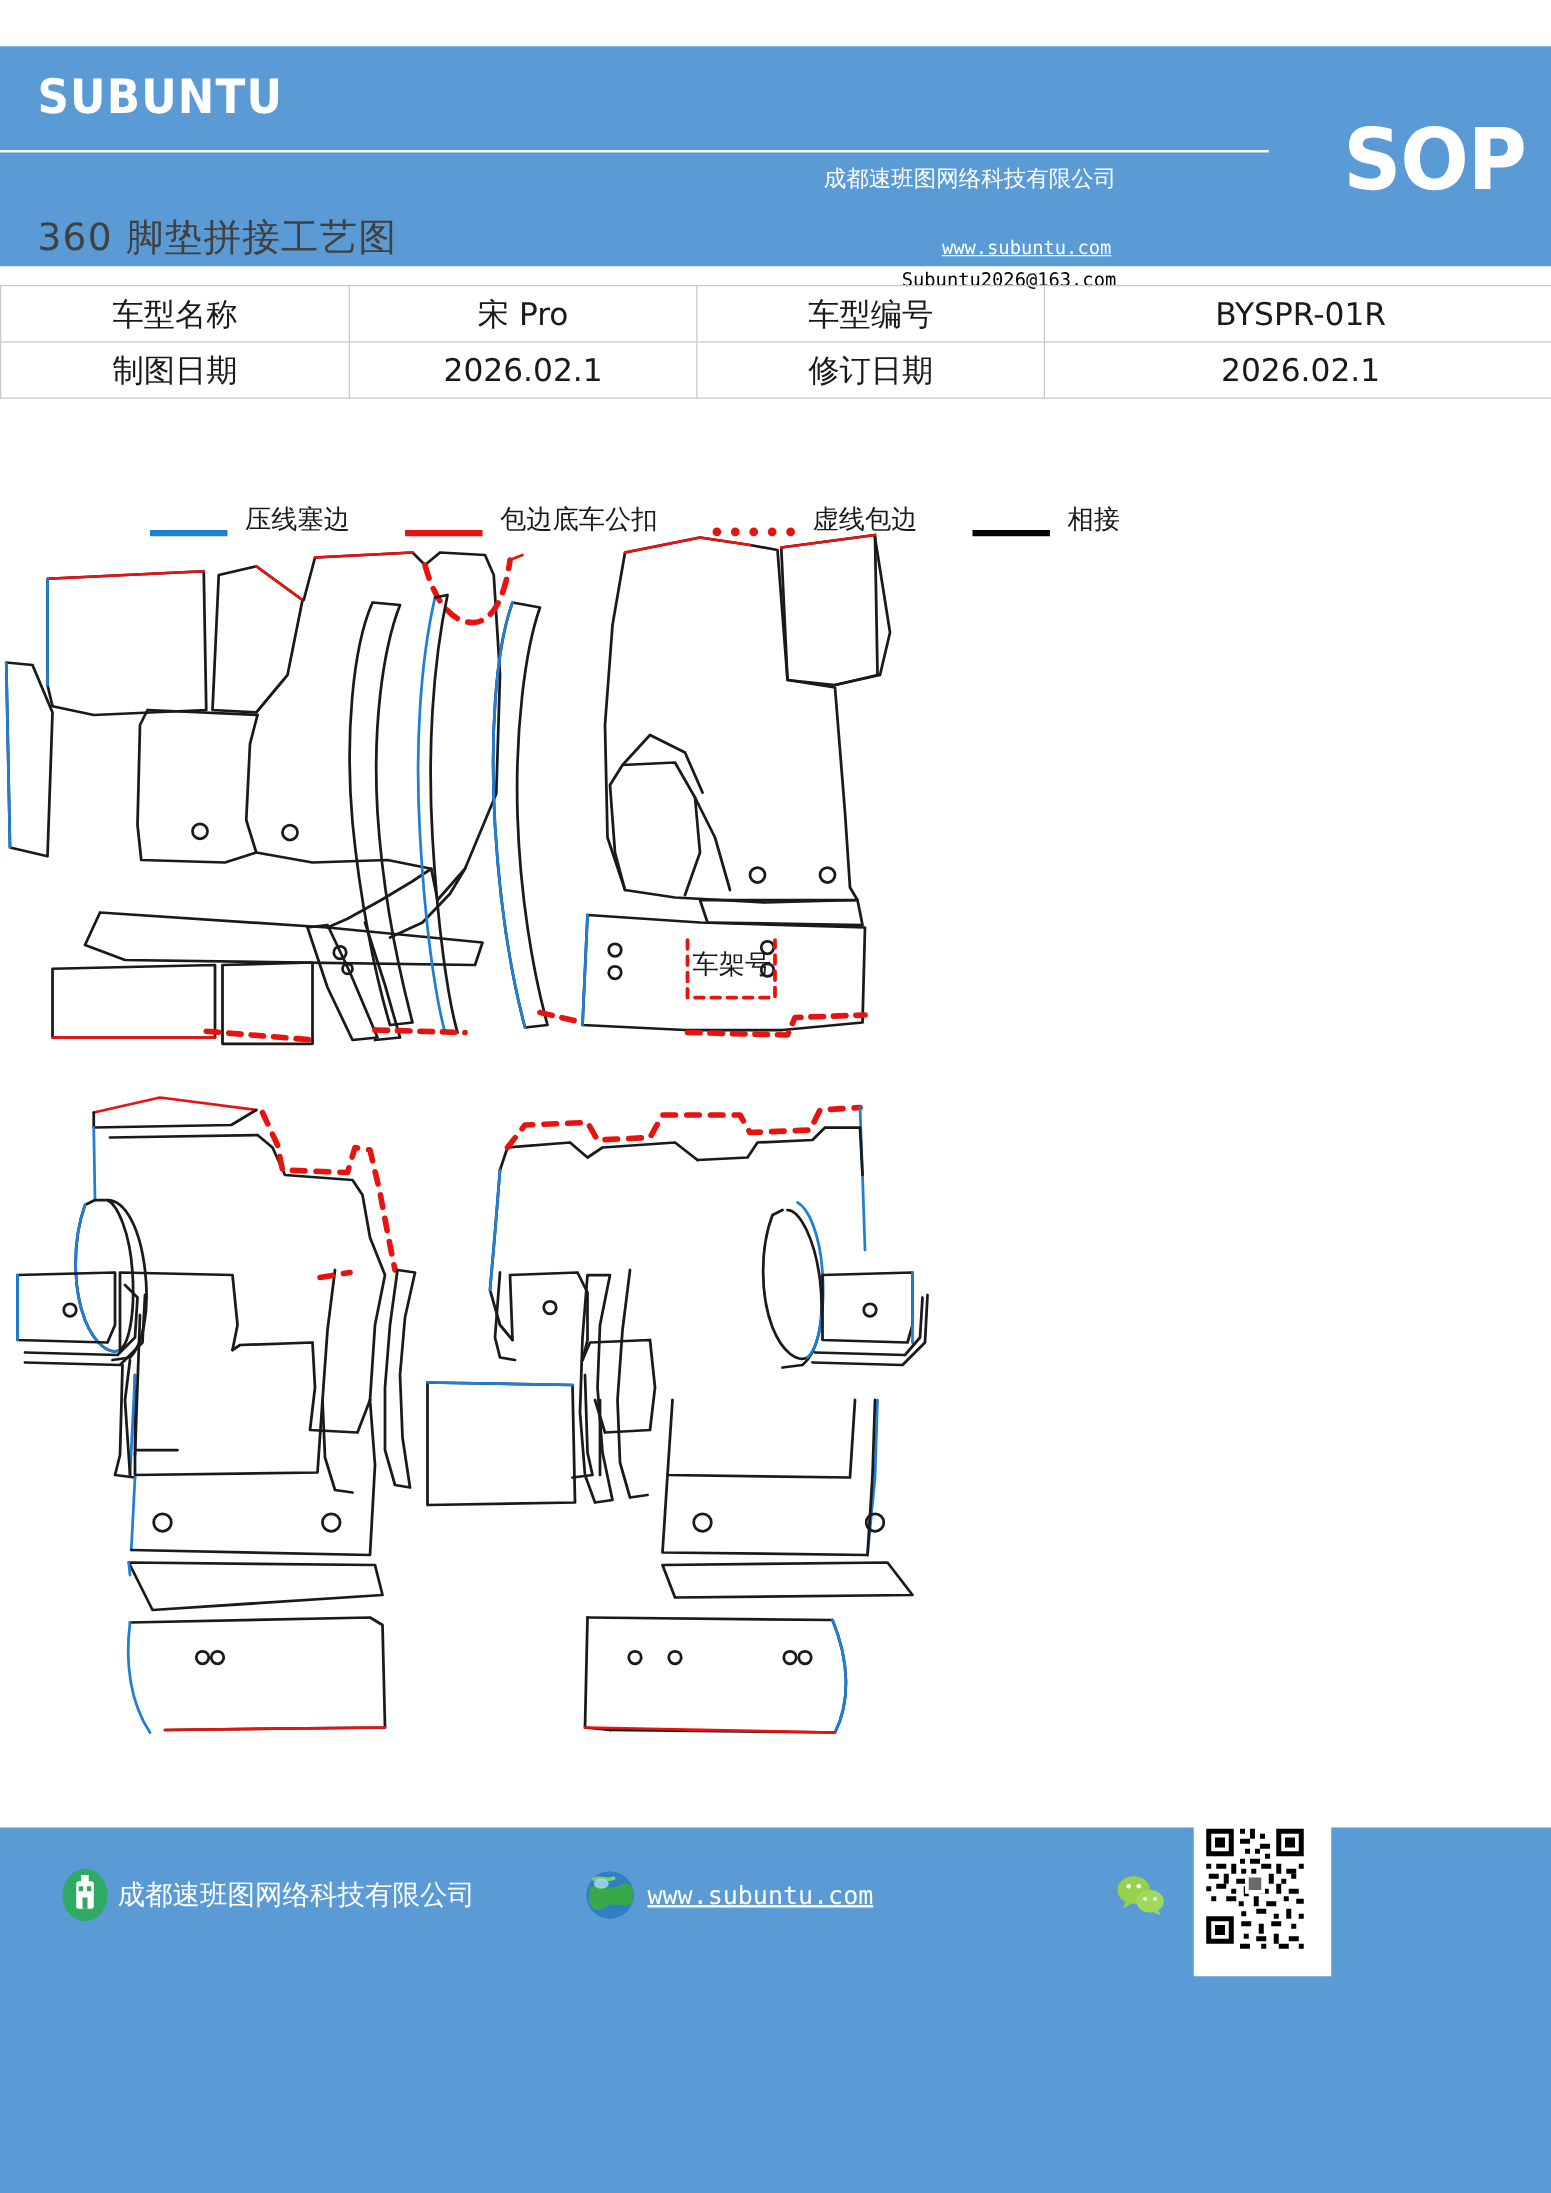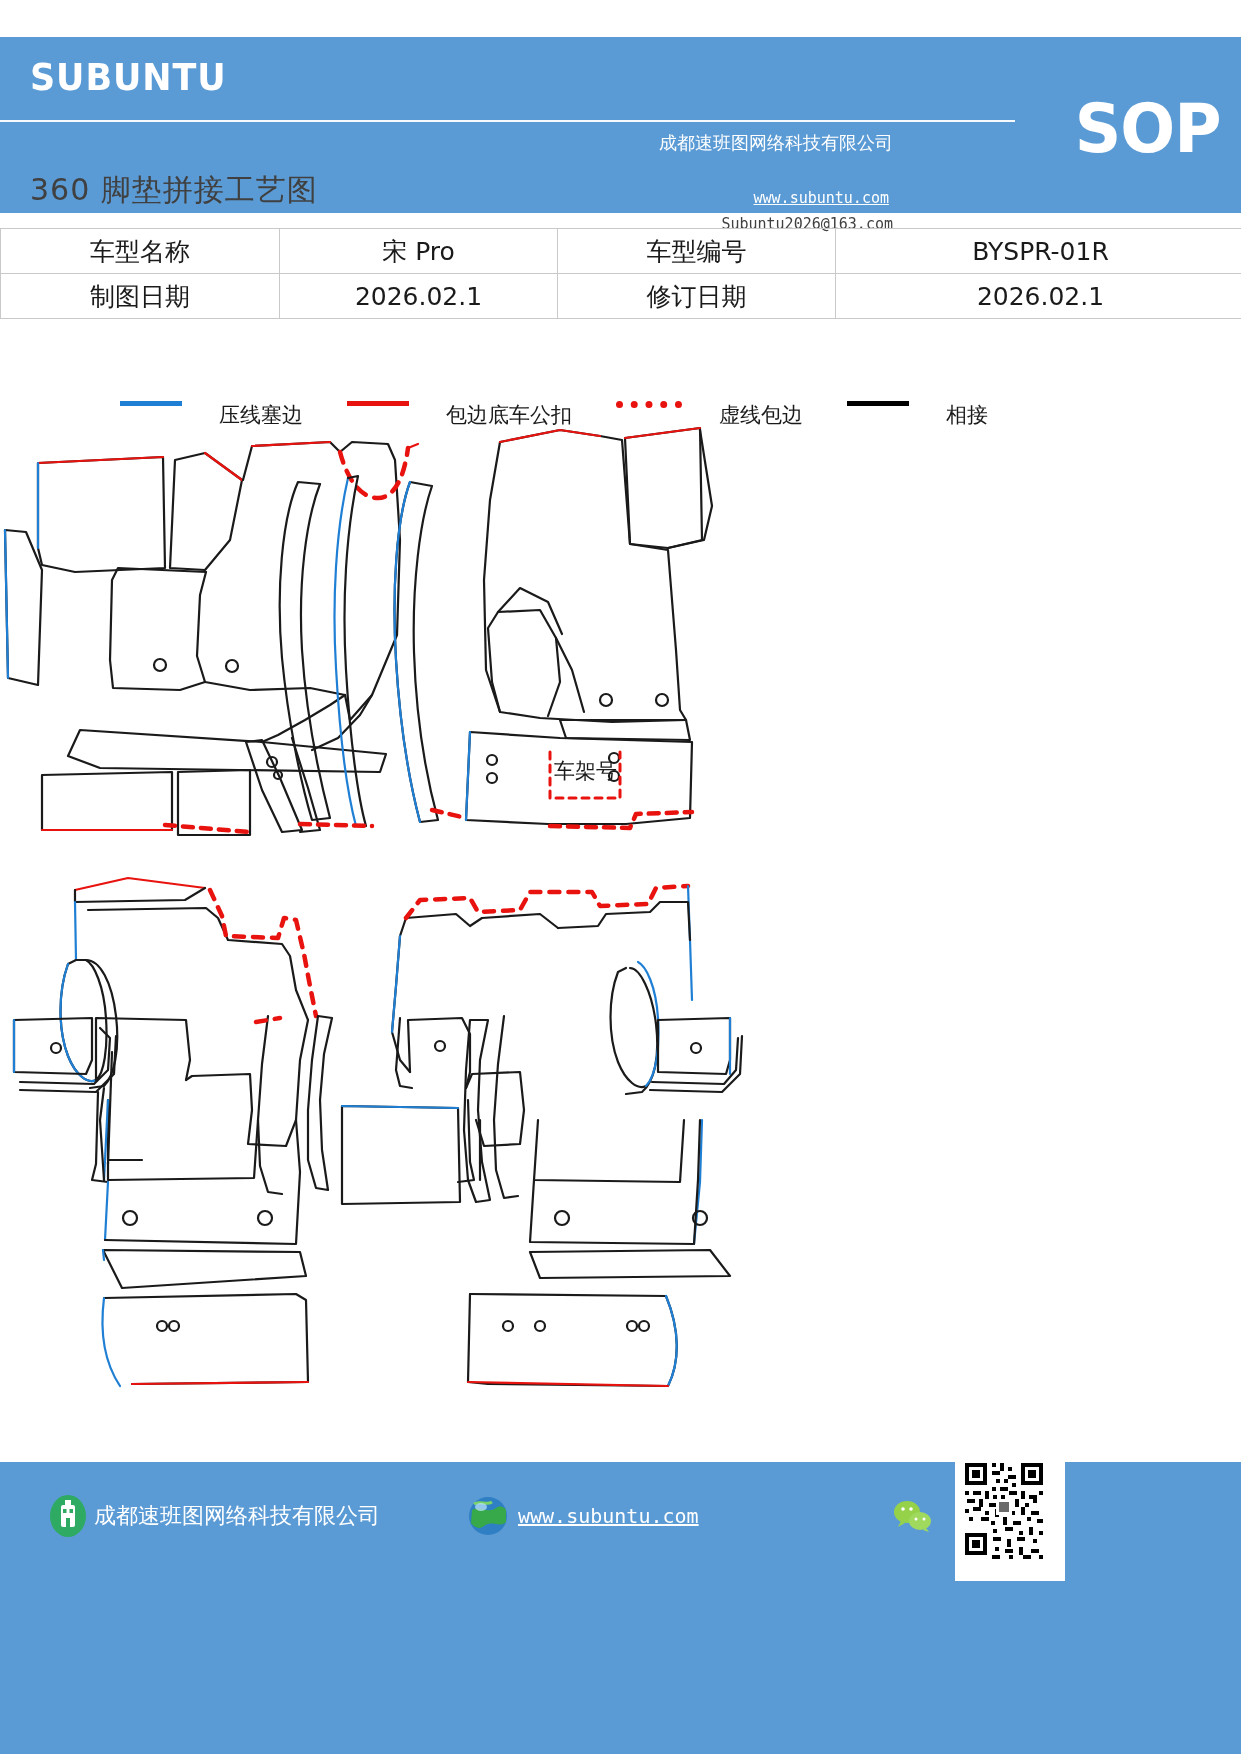--- a/index.html
+++ b/index.html
@@ -76,21 +76,21 @@
     font-size: 15px;
     color: #ffffff;
     text-decoration: underline;
     white-space: nowrap;
   }
   #mail-line {
     position: absolute;
     right: 348px; top: 178px;
     font-family: "DejaVu Sans Mono", monospace;
     font-size: 15px;
-    color: #404040;
+    color: #000000;
     white-space: nowrap;
   }
 
   
   #info-table {
     position: absolute;
     left: 0; top: 228px;
     width: 1241px;
     border-collapse: collapse;
     table-layout: fixed;
@@ -113,24 +113,23 @@
   
   #legend {
     position: absolute;
     left: 120px; top: 398px;
     width: 900px; height: 34px;
     display: flex;
     align-items: center;
   }
   .legend-item {
     display: flex;
-    align-items: flex-start;
+    align-items: flex-end;
     margin-right: 44px;
     white-space: nowrap;
-    gap: 23px;
   }
   .legend-swatch {
     width: 62px; height: 5px;
     margin-right: 14px;
     flex: 0 0 auto;
   }
   .legend-swatch.dotted {
     height: 0;
     border-top: 7px dotted #e8120e;
     width: 66px;

